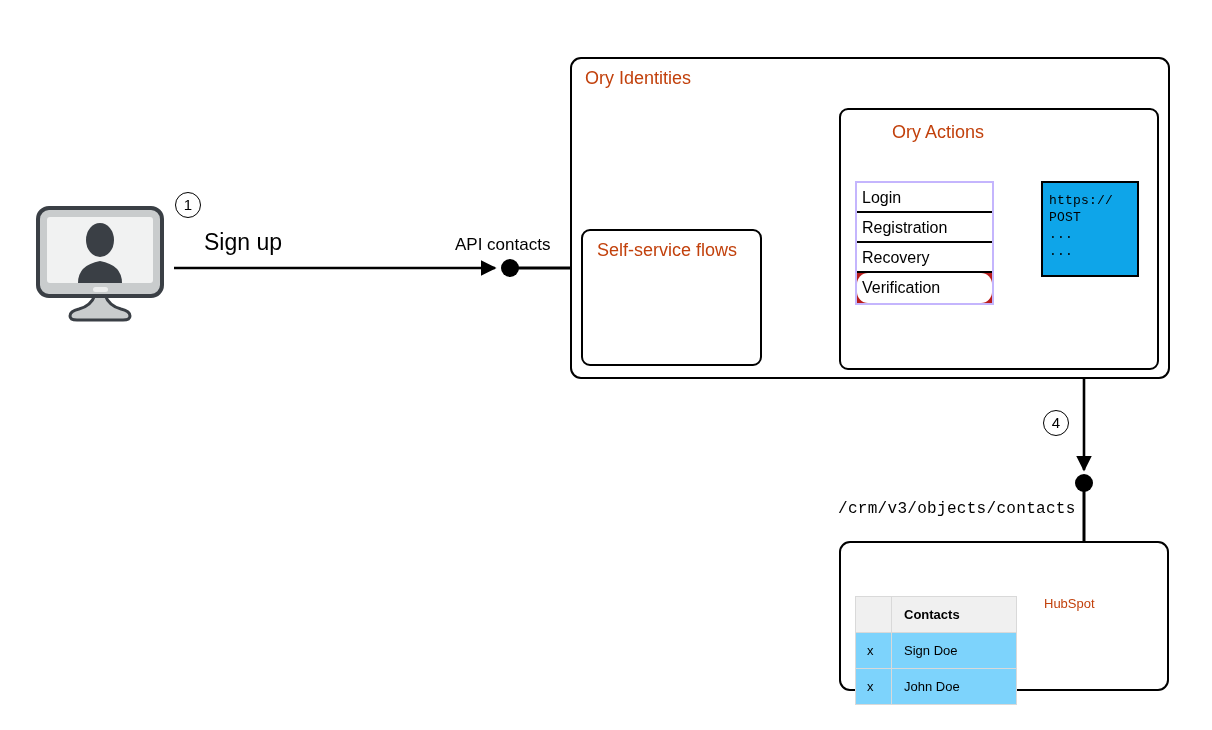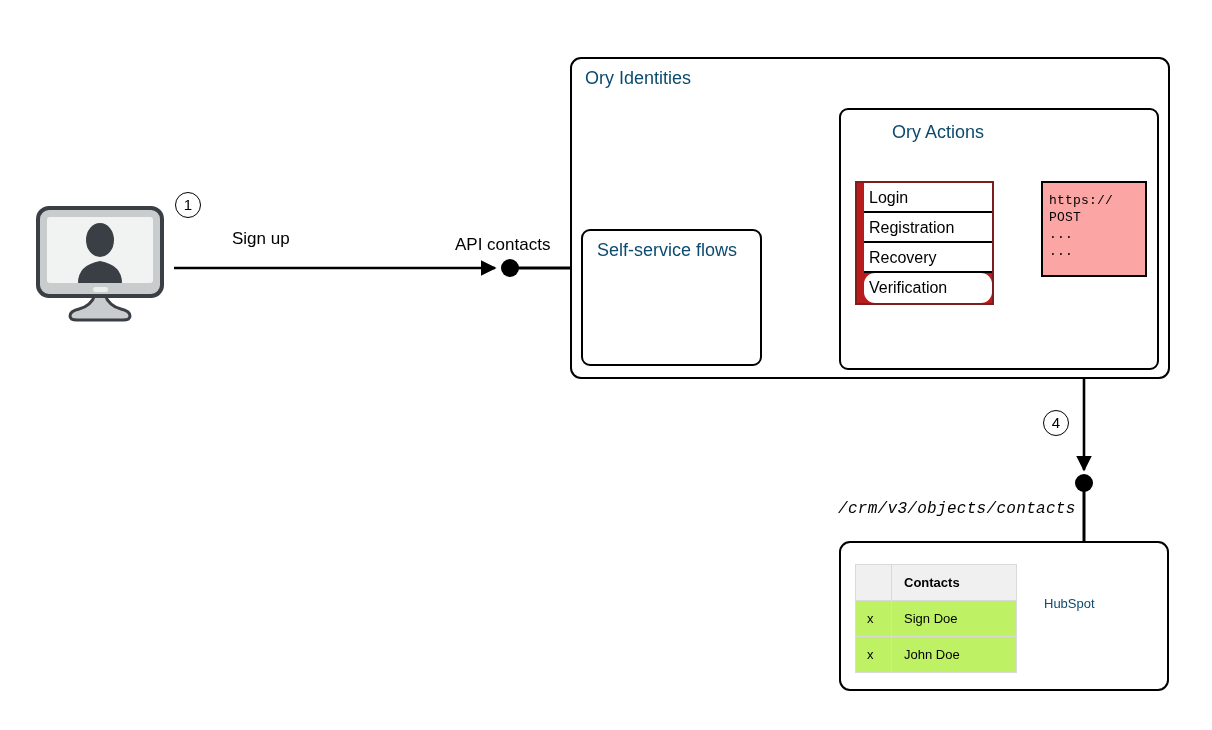--- a/index.html
+++ b/index.html
@@ -44,99 +44,98 @@
     box-sizing: border-box;
   }
   #ory-identities-box { left:570px; top:57px;  width:600px; height:322px; border-radius:11px; }
   #ory-actions-box    { left:839px; top:108px; width:320px; height:262px; border-radius:9px;  }
   #self-service-box   { left:581px; top:229px; width:181px; height:137px; border-radius:9px;  }
   #hubspot-box        { left:839px; top:541px; width:330px; height:150px; border-radius:11px; }
 
   .box-title {
     position: absolute;
     font-size: 18px;
-    color: #0c4a6e;
+    color: #c2410c;
     white-space: nowrap;
   }
   #ory-identities-title { left:585px; top:68px;  }
   #ory-actions-title    { left:868px; top:122px;margin-left:24px; }
   #self-service-title   { left:597px; top:240px; }
   #hubspot-title        { left:1044px; top:596px; font-size:13px; }
 
   
   #flow-list {
     position: absolute;
     left: 855px;
     top: 181px;
     width: 139px;
-    border: 2px solid #7f1d1d;
+    border: 2px solid #c4b5fd;
     box-sizing: border-box;
     background: #b91c1c;
-    padding-left: 7px;
   }
   #flow-list .flow-row {
     height: 30px;
     line-height: 30px;
     box-sizing: border-box;
     border-bottom: 2px solid #000000;
     padding-left: 5px;
     font-size: 16px;
     color: #000000;
     background: #ffffff;
     white-space: nowrap;
   }
   #flow-list .flow-row:last-child { border-bottom: none; border-radius: 11px; }
 
   
   #post-card {
     position: absolute;
     left: 1041px;
     top: 181px;
-    width: 106px;
+    width: 98px;
     height: 96px;
     border: 2px solid #000000;
     box-sizing: border-box;
-    background: #fca5a5;
+    background: #0ea5e9;
     padding: 9px 11px 0 6px;
   }
   #post-card .code-line {
     font-family: "Liberation Mono", monospace;
     font-size: 13px;
     line-height: 17px;
     color: #000000;
     letter-spacing: 0.2px;
     white-space: pre;
   }
 
   
   #contacts-table {
     position: absolute;
     left: 855px;
-    top: 564px;
+    top: 596px;
     border-collapse: collapse;
-    background: #bef264;
+    background: #7dd3fc;
   }
   #contacts-table td, #contacts-table th {
     border: 1px solid #d9d9d9;
     padding: 0 0 0 12px;
     text-align: left;
     font-size: 13px;
     color: #000000;
     height: 36px;
     box-sizing: border-box;
     font-weight: normal;
   }
   #contacts-table th { background: #f0f0f0; font-weight: bold; }
   #contacts-table .col-flag  { width: 36px; padding-left: 11px; }
   #contacts-table .col-name  { width: 125px; }
 
   
-  #signup-label      { left:204px;  top:229px; font-size:17px;margin-left:28px; }
+  #signup-label      { left:204px;  top:229px; font-size:23px; }
   #api-endpoint-lbl  { left:455px;  top:235px; font-size:17px; }
-  #crm-path-lbl      { left:838px;  top:500px; font-size:16px; letter-spacing:0.3px;font-style:italic; }
+  #crm-path-lbl      { left:838px;  top:500px; font-size:16px; letter-spacing:0.3px; }
 
   
   .step-badge {
     position: absolute;
     width: 26px;
     height: 26px;
     border: 1.6px solid #000000;
     border-radius: 50%;
     background: #ffffff;
     color: #000000;

